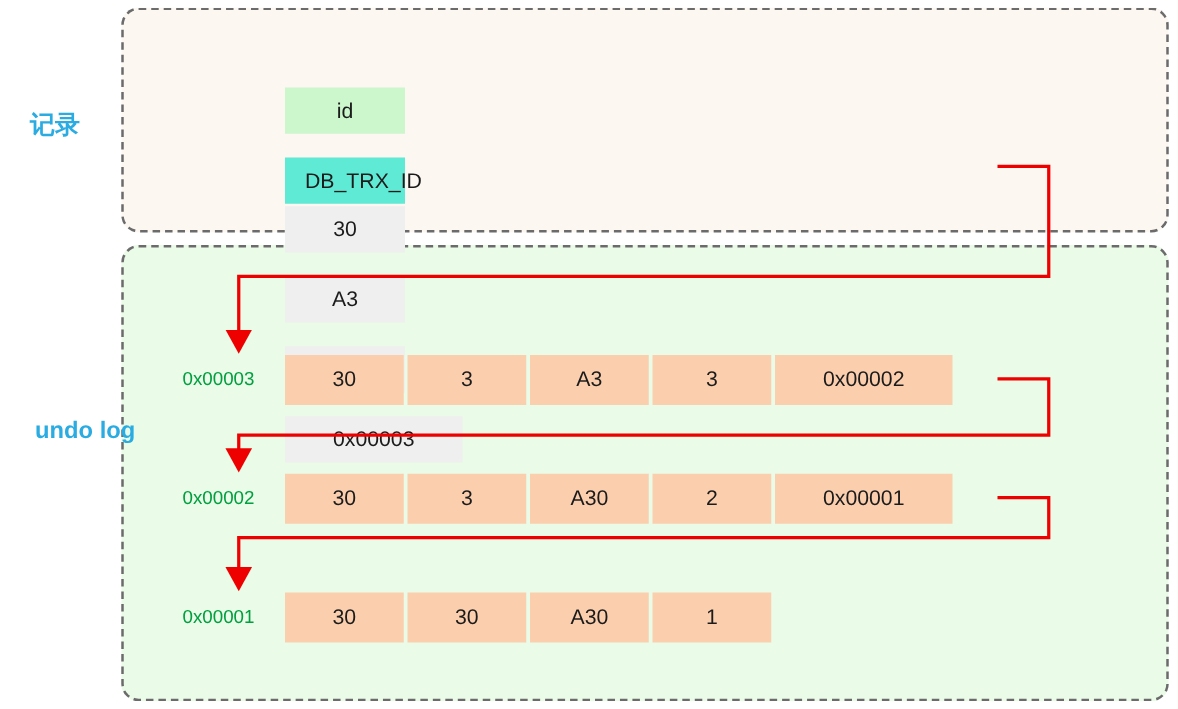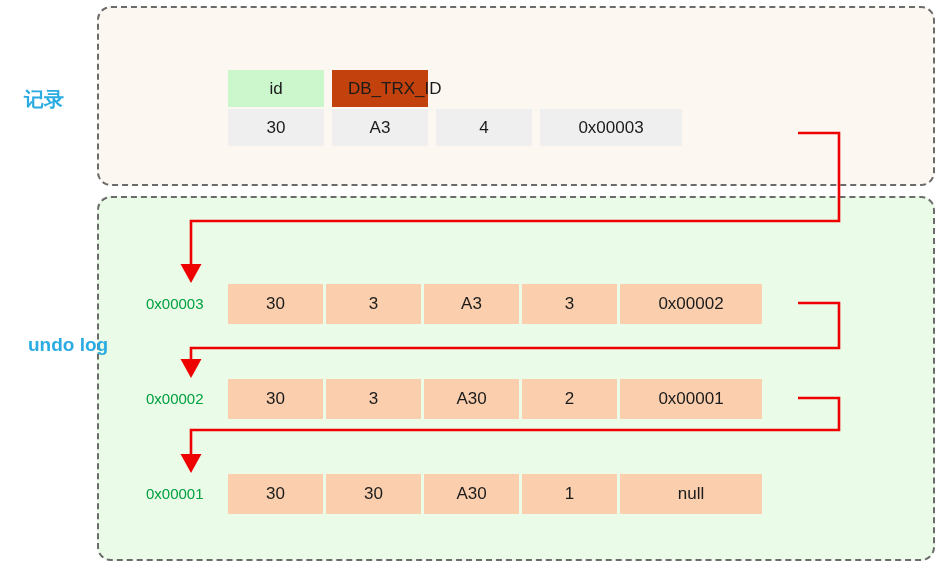--- a/index.html
+++ b/index.html
@@ -67,34 +67,35 @@
   #record-table {
     position: absolute;
     left: 228px;
     top: 70px;
     display: flex;
     flex-direction: column;
     gap: 2px;
   }
   .rec-row {
     display: flex;
-    gap: 8px;
+    gap: 19px;
+    flex-direction: column;
   }
   .rec-cell {
     width: 96px;
     height: 37px;
     line-height: 37px;
     text-align: center;
     font-size: 17px;
     color: #1b1b1b;
     box-sizing: border-box;
   }
   .rec-cell.wide { width: 142px; }
   .rec-head-green { background: #ccf6cc; }
-  .rec-head-gray  { background: #c2410c; padding-left: 16px; }
+  .rec-head-gray  { background: #5eead4; padding-left: 16px; }
   .rec-body       { background: #efefef; }
 
   
   .undo-row {
     position: absolute;
     left: 228px;
     display: flex;
     gap: 3px;
   }
   #undo-row-0 { top: 284px; }
@@ -177,21 +178,20 @@
     <div class="undo-cell">2</div>
     <div class="undo-cell wide">0x00001</div>
   </div>
 
   <div class="undo-addr" id="undo-addr-2">0x00001</div>
   <div class="undo-row" id="undo-row-2">
     <div class="undo-cell">30</div>
     <div class="undo-cell">30</div>
     <div class="undo-cell">A30</div>
     <div class="undo-cell">1</div>
-    <div class="undo-cell wide">null</div>
   </div>
 
   <svg id="arrows" viewBox="0 0 942 567">
     <defs>
       <marker id="ah" markerWidth="9" markerHeight="9" refX="3.2" refY="4.5" orient="auto" markerUnits="strokeWidth">
         <path d="M0,0.4 L7.4,4.5 L0,8.6 z" fill="#ee0000"></path>
       </marker>
     </defs>
 
     <path d="M 798,133 L 839,133 L 839,221 L 191,221 L 191,272" fill="none" stroke="#ee0000" stroke-width="2.6" marker-end="url(#ah)"></path>

